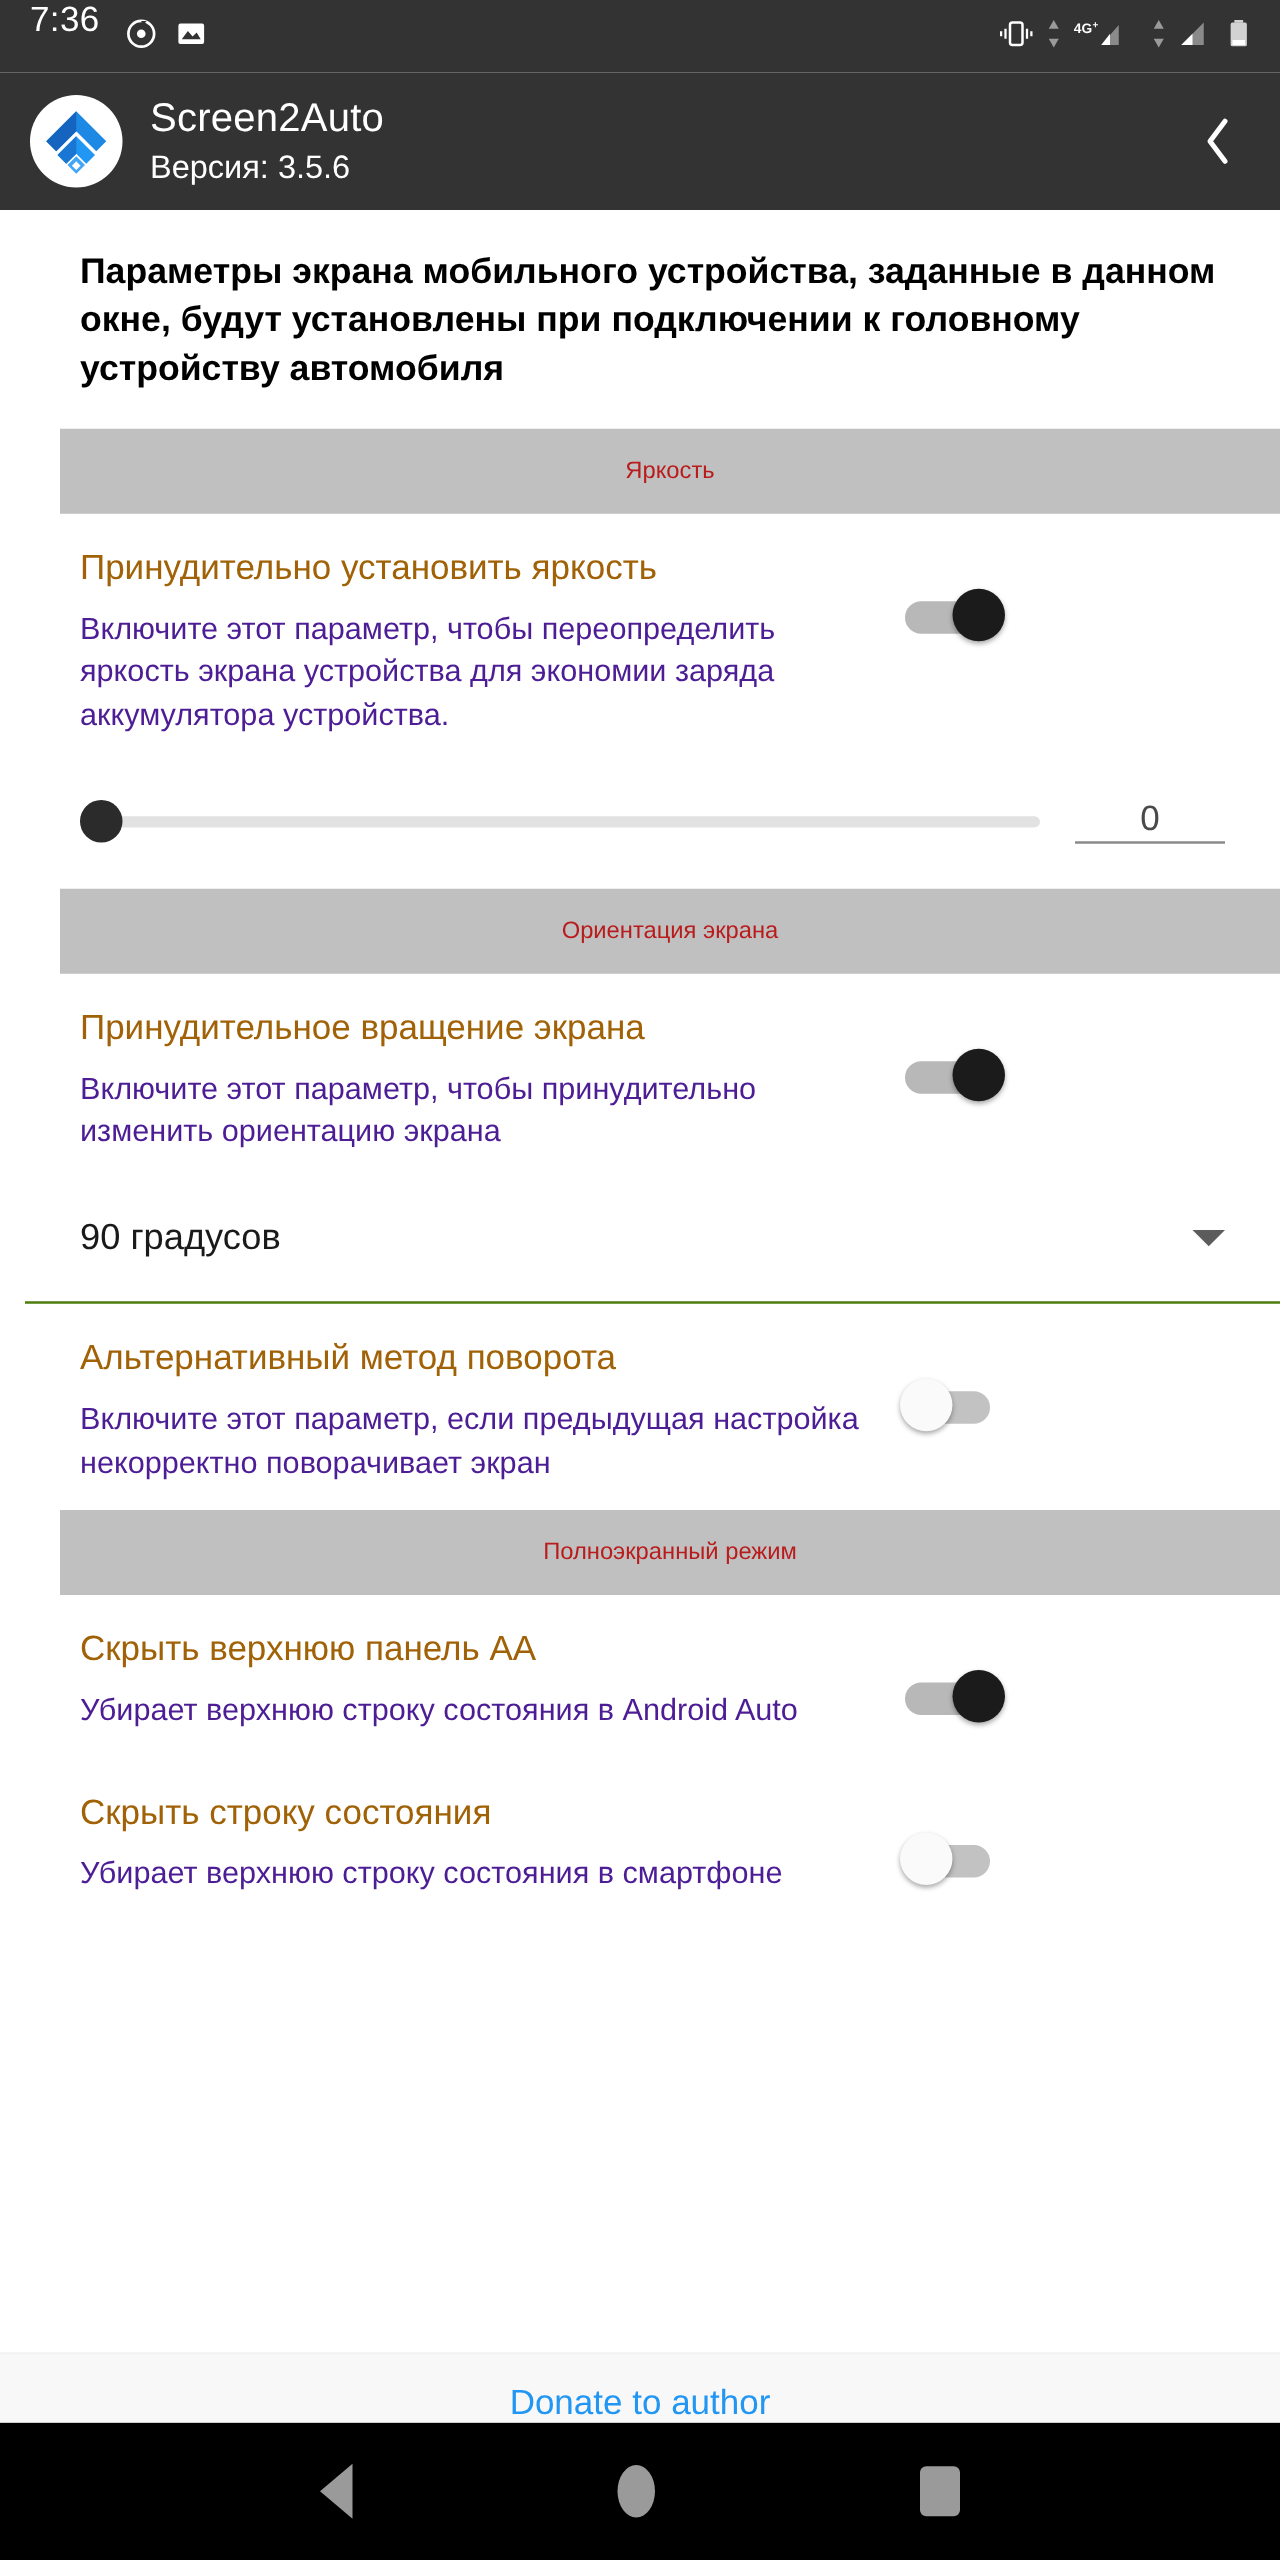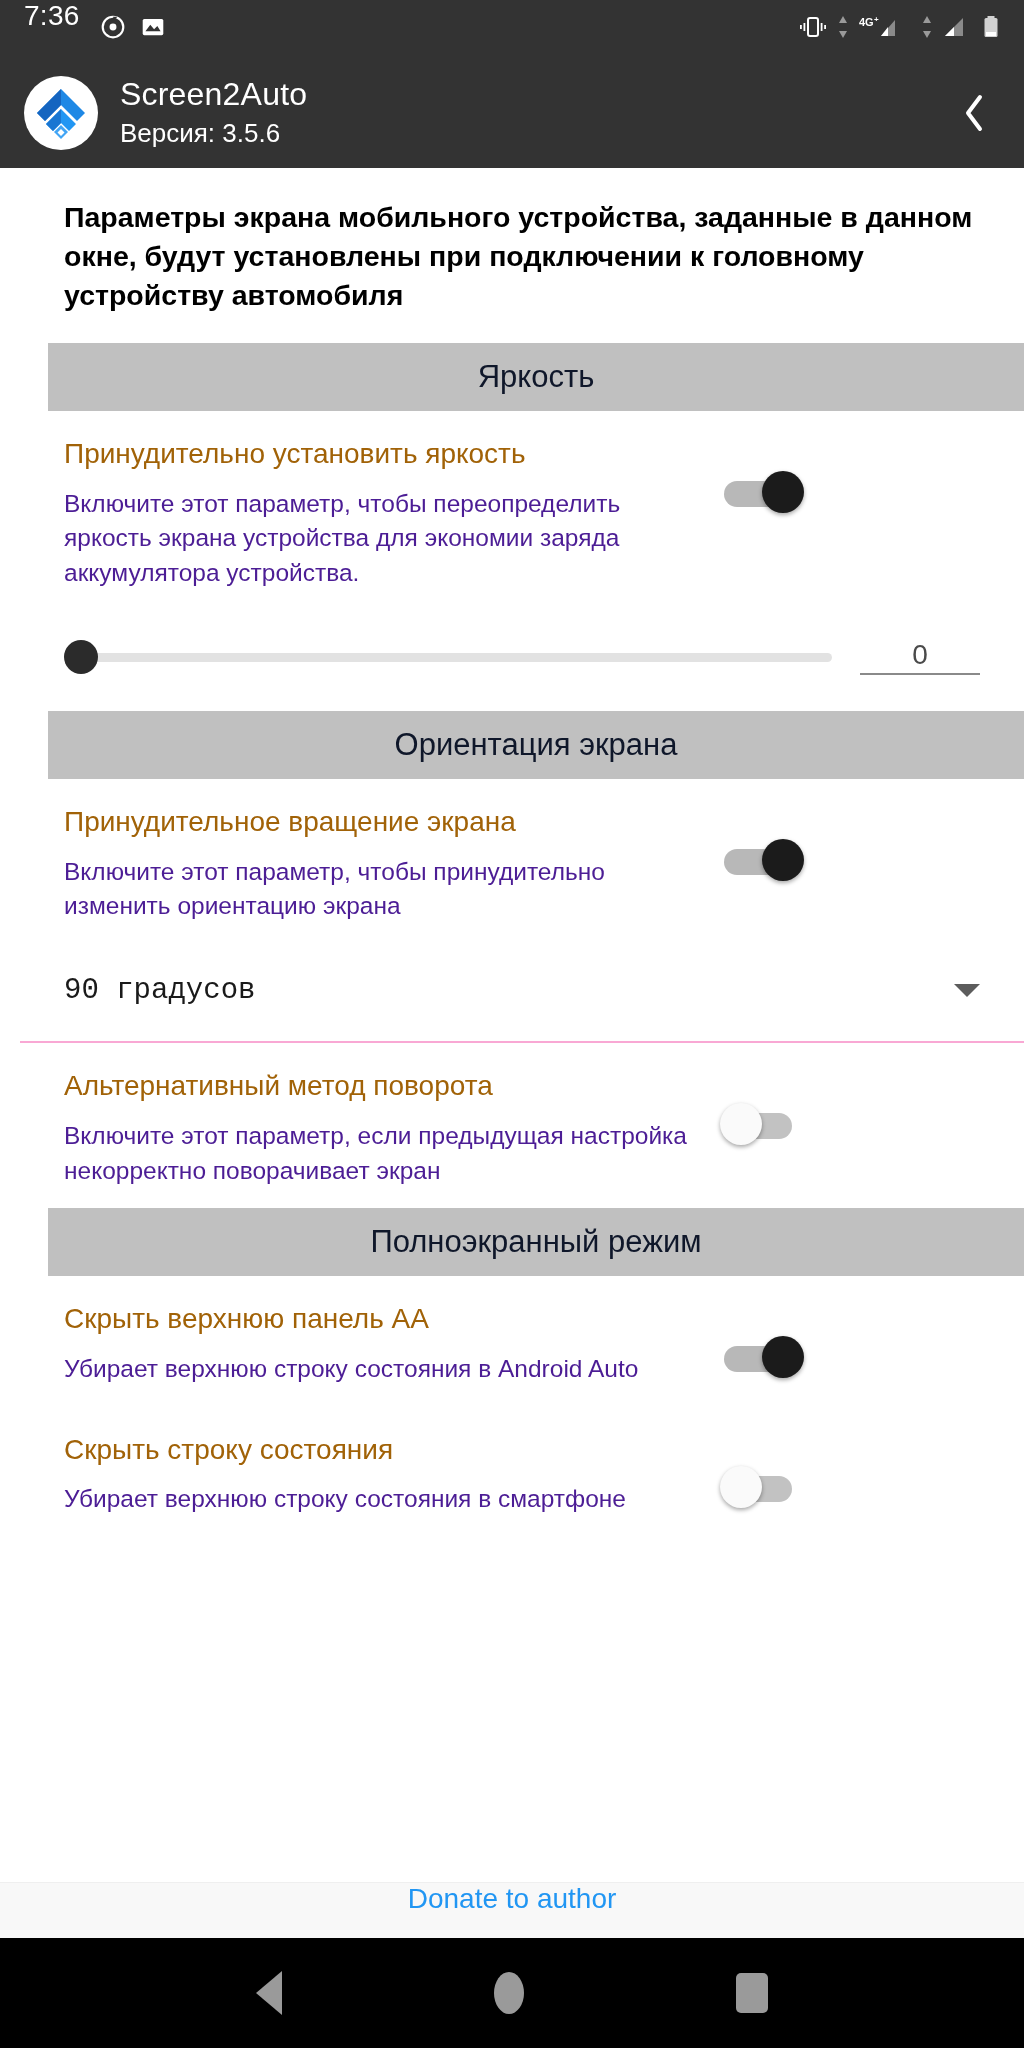--- a/index.html
+++ b/index.html
@@ -43,23 +43,23 @@
   
   .content { flex: 1; background: #ffffff; overflow: hidden; position: relative; padding-left: 20px; }
 
   .intro {
     padding: 30px 44px 28px 44px;
     font-size: 28.5px; font-weight: bold; color: #000000;
     line-height: 1.37;
   }
 
   .section-header {
-    background: #c0c0c0; color: #0f172a;
+    background: #c0c0c0; color: #b91c1c;
     height: 68px; display: flex; align-items: center; justify-content: center;
-    font-size: 31px; font-weight: 400; margin-left: 28px;
+    font-size: 19px; font-weight: 400; margin-left: 28px;
   }
 
   .row {
     padding: 26px 44px 20px 44px;
     position: relative;
   }
   .row-title { font-size: 28px; color: #a16207; line-height: 1.2; }
   .row-body { display: flex; align-items: flex-start; }
   .row-desc {
     font-size: 24.5px; color: #4c1d95; line-height: 1.42;
@@ -92,31 +92,30 @@
   .slider-value {
     width: 120px; text-align: center; font-size: 28px; color: #4a4a4a;
     border-bottom: 2px solid #8a8a8a; padding-bottom: 2px; margin-left: 10px;
     align-self: center;
   }
 
   
   .dropdown {
     display: flex; align-items: center; justify-content: space-between;
     padding: 30px 44px 34px 44px;
-    border-bottom: 2px solid #f9a8d4;
-    font-family: Liberation Mono, monospace;
+    border-bottom: 2px solid #4d7c0f;
   }
   .dropdown-label { font-size: 29px; color: #1a1a1a; }
   .caret { width: 0; height: 0; border-left: 13px solid transparent; border-right: 13px solid transparent; border-top: 13px solid #5c5c5c; }
 
   
   .footer {
     position: absolute; left: 0; right: 0; bottom: 0;
     background: #f8f8f8; height: 56px;
-    display: flex; align-items: flex-start; justify-content: center;
+    display: flex; align-items: flex-end; justify-content: center;
     border-top: 1px solid #efefef;
   }
   .donate { color: #2196f3; font-size: 28px; }
 
   
   .navbar {
     flex: 0 0 110px; background: #000000;
     display: flex; align-items: center; justify-content: space-around;
     padding: 0 150px;
   }

